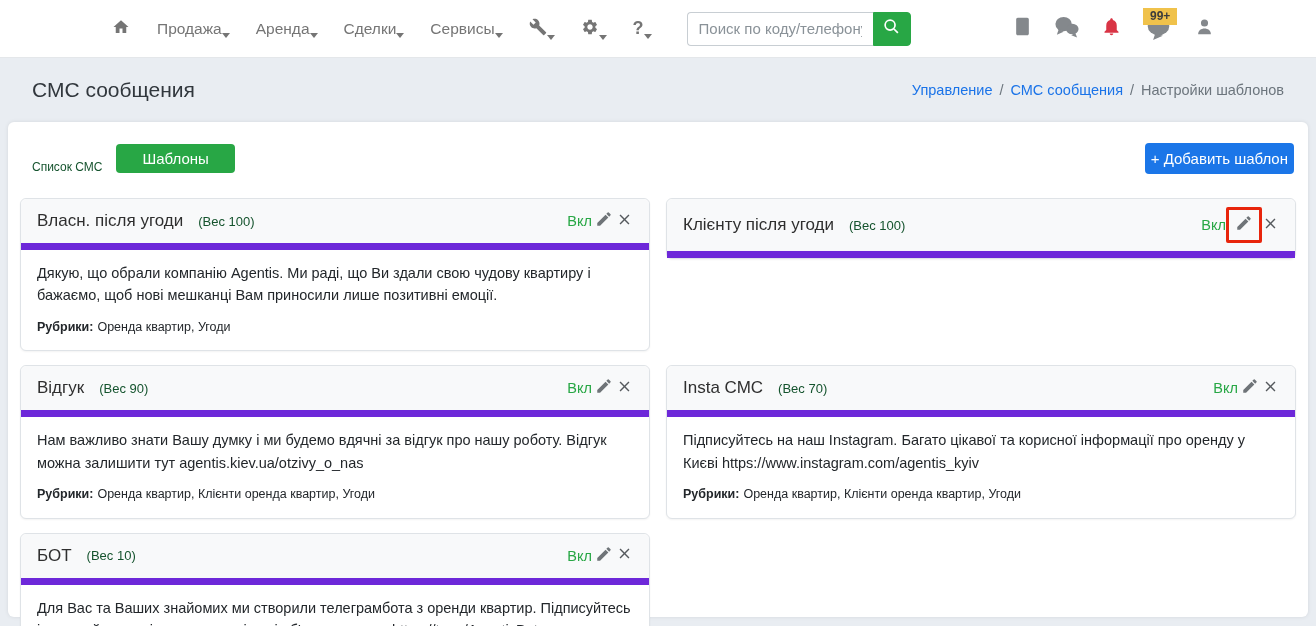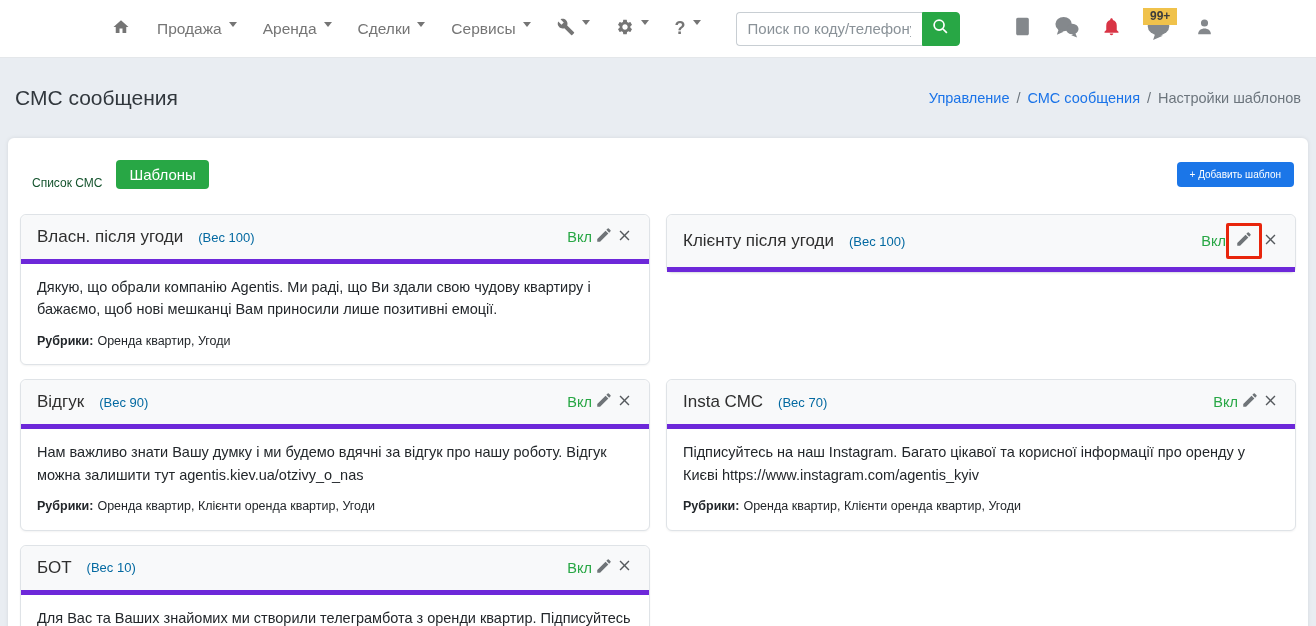--- a/index.html
+++ b/index.html
@@ -3,21 +3,21 @@
 <meta charset="utf-8">
 <style>
   * { margin:0; padding:0; box-sizing:border-box; }
   html,body { width:1316px; height:626px; overflow:hidden; }
   body { font-family:"Liberation Sans", sans-serif; background:#e9edf2; color:#23272b; }
 
   
   .navbar { height:58px; background:#fff; border-bottom:1px solid #e4e7ea;
             display:flex; align-items:center; padding:0 102px 0 98px; }
   .nav-left { display:flex; align-items:center; }
-  .nav-item { display:flex; align-items:flex-start; gap:7px; padding:8px 13px;
+  .nav-item { display:flex; align-items:flex-end; padding:8px 13px;
               font-size:15.5px; color:#757575; cursor:pointer; white-space:nowrap; }
   .nav-item svg { fill:#757575; }
   .caret { width:0; height:0; border-left:4px solid transparent;
            border-right:4px solid transparent; border-top:5px solid #757575; margin-top:2px; }
   .help-q { font-size:18px; font-weight:bold; color:#757575; }
 
   .search-group { display:flex; margin-left:22px; }
   .search-input { width:186px; height:34px; border:1px solid #c8ced3; border-right:none;
                   border-radius:4px 0 0 4px; padding:0 11px; font-size:15px; color:#495057;
                   font-family:"Liberation Sans", sans-serif; outline:none; }
@@ -29,47 +29,47 @@
 
   .nav-right { margin-left:auto; display:flex; align-items:center; gap:21px; }
   .icon-btn { display:flex; align-items:center; cursor:pointer; position:relative; }
   .icon-btn svg { fill:#84888c; }
   .bell svg { fill:#d93445; }
   .msg-badge { position:absolute; top:-6px; left:0px; background:#f0c24b; color:#3c3c3c;
                font-size:12px; font-weight:bold; padding:1px 7px; border-radius:0;
                line-height:15px; }
 
   
-  .page-head { height:80px; display:flex; align-items:center;
-               justify-content:space-between; padding:0 15px; }
+  .page-head { height:64px; display:flex; align-items:center;
+               justify-content:space-between; padding:0 32px; }
   .page-title { font-size:21px; color:#31373d; font-weight:400; }
   .breadcrumb { font-size:14.5px; color:#6c757d; }
   .breadcrumb a { color:#1a73e8; text-decoration:none; cursor:pointer; }
   .crumb-sep { margin:0 7px; color:#6c757d; }
 
   
   .panel { margin:0 8px; height:495px; background:#fff; border-radius:6px;
            box-shadow:0 0 4px rgba(0,0,0,.09); padding:12px 10px; }
   .toolbar { display:flex; align-items:center; margin:2px 4px 18px 4px; }
   .tab-inactive { color:#14532d; font-size:12px; padding:6px 10px; cursor:pointer;margin-top:18px; }
-  .tab-active { background:#28a745; color:#fff; font-size:15px; padding:6px 13px;
+  .tab-active { background:#28a745; color:#fff; font-size:15px; padding:6px 26px;
                 border-radius:4px; margin-left:4px; cursor:pointer; }
-  .add-btn { margin-left:auto; background:#1b76e8; color:#fff; font-size:10px;
-             padding:7px 13px; border-radius:4px; border:none; cursor:pointer;
+  .add-btn { margin-left:auto; background:#1b76e8; color:#fff; font-size:15px;
+             padding:7px 6px; border-radius:4px; border:none; cursor:pointer;
              font-family:"Liberation Sans", sans-serif;text-align:center; }
 
   
   .cards-grid { display:flex; flex-wrap:wrap; gap:14px 16px; align-items:flex-start; padding:0 2px; }
   .card { width:calc(50% - 8px); background:#fff; border:1px solid #dfe3e7;
           border-radius:6px; box-shadow:0 1px 2px rgba(0,0,0,.05); }
   .card-header { display:flex; align-items:center; min-height:44px; padding:8px 16px;
-                 background:#f8f9fa; border-bottom:5px solid #6d28d9;
+                 background:#f8f9fa; border-bottom:7px solid #6d28d9;
                  border-radius:6px 6px 0 0; }
   .card-title { font-size:17px; color:#2f2f2f; }
-  .card-weight { font-size:13px; color:#0369a1; margin-left:15px; }
+  .card-weight { font-size:13px; color:#14532d; margin-left:15px; }
   .header-controls { margin-left:auto; display:flex; align-items:center; }
   .toggle-link { color:#28a745; font-size:14.5px; cursor:pointer; }
   .edit-btn { display:flex; align-items:center; cursor:pointer; padding:3px; }
   .edit-btn svg { width:18px; height:18px; fill:#6f7478; }
   .edit-btn.highlighted { border:3px solid #e8250c; border-radius:2px; padding:4px 6px; }
   .close-btn { display:flex; align-items:center; cursor:pointer; }
   .close-btn svg { width:17px; height:17px; fill:#55595d; }
   .card-body { padding:12px 16px 13px 16px; font-size:14.5px; line-height:1.55; color:#23272b; }
   .card-rubrics { margin-top:11px; font-size:12.5px; color:#23272b; }
   .card-rubrics b { margin-right:4px; }

